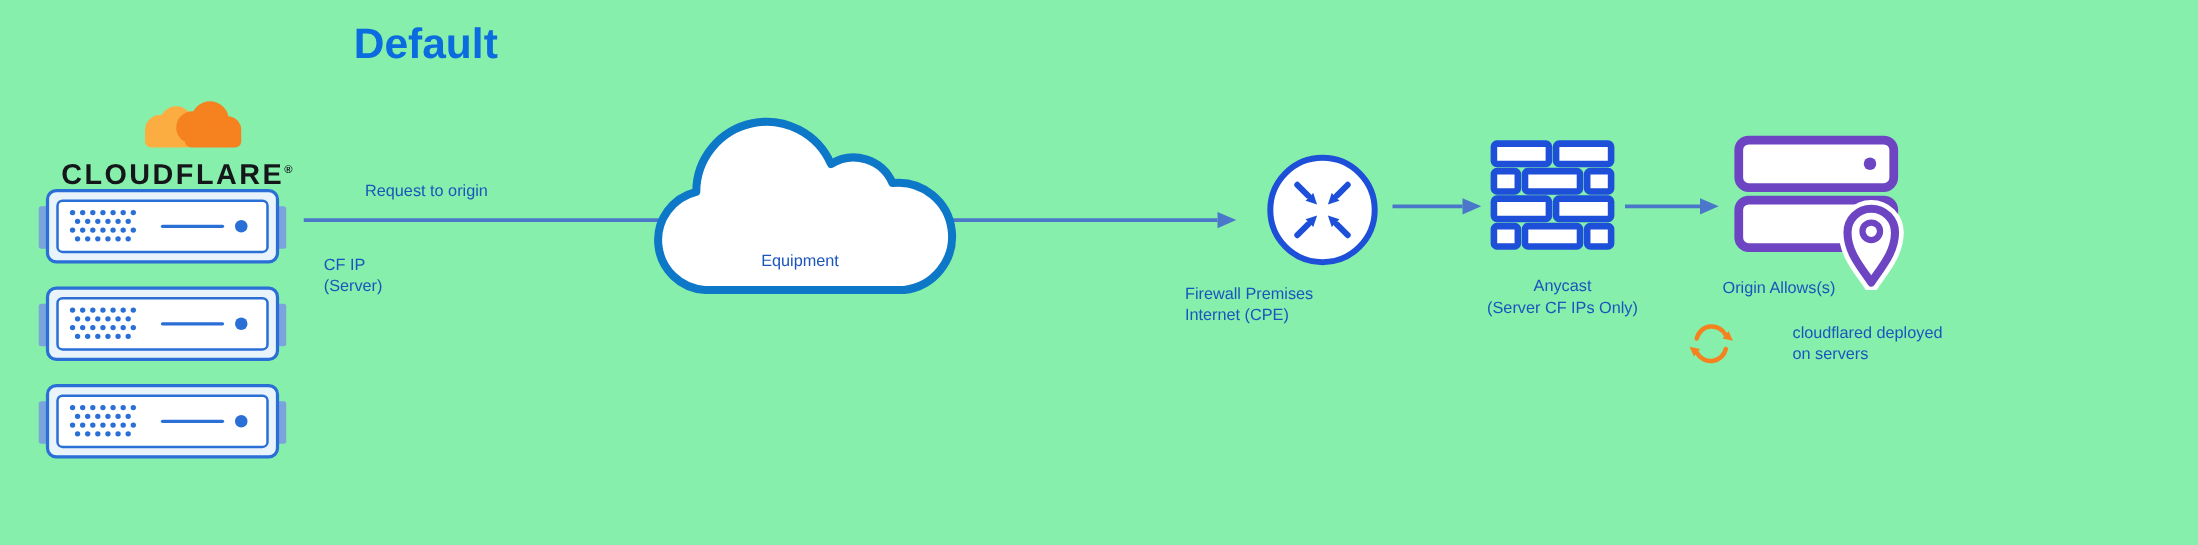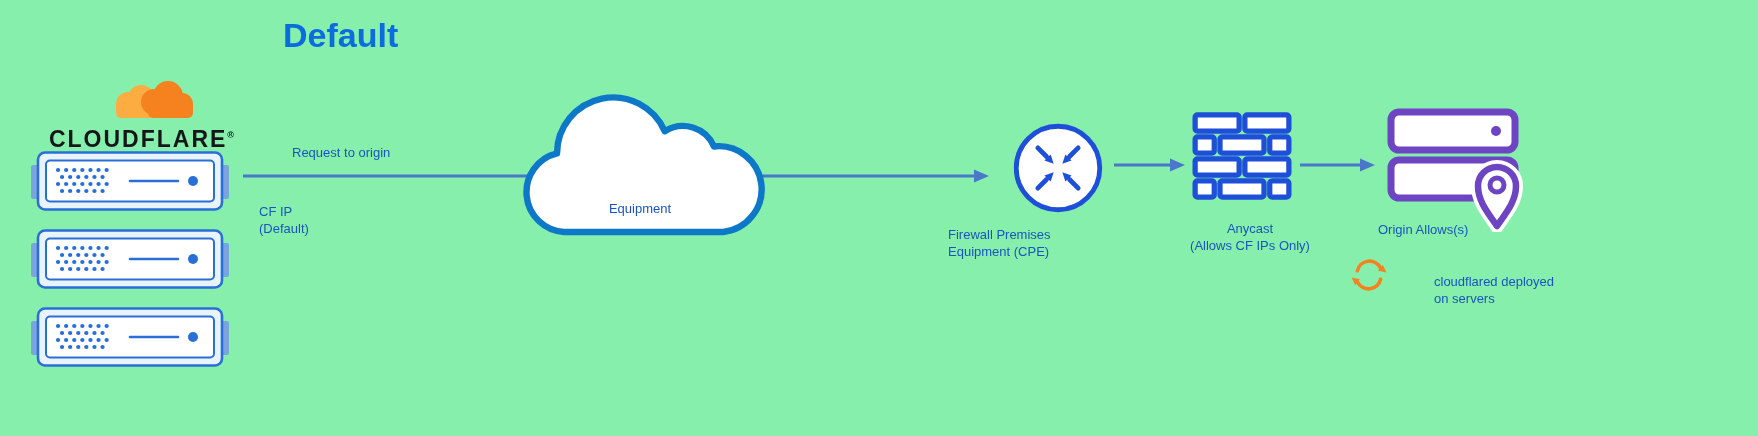--- a/index.html
+++ b/index.html
@@ -141,21 +141,21 @@
     <line x1="32" y1="27" x2="80" y2="27" class="srv-dots"></line>
     <line x1="28" y1="34" x2="84" y2="34" class="srv-dots"></line>
     <line x1="32" y1="41" x2="80" y2="41" class="srv-dots"></line>
     <line x1="100" y1="31" x2="148" y2="31" class="srv-hline"></line>
     <circle cx="163" cy="31" r="5" class="srv-led"></circle>
   </svg>
 
   <div class="abs lbl" style="left:292px;top:144px">Request to origin</div>
   <div class="abs lbl" style="left:259px;top:203px">
     <div>CF IP</div>
-    <div>(Default)</div>
+    <div>(Server)</div>
   </div>
 
   <svg class="abs icon" style="left:503px;top:82px" width="272" height="164" viewBox="0 0 232 140">
     <path class="cloud-path" d="M 52 128 a 34 34 0 0 1 -6 -67 a 48 48 0 0 1 92 -19 a 29 29 0 0 1 42 13 a 30 30 0 0 1 8 73 z"></path>
   </svg>
   <div class="abs lbl center" style="left:553px;top:200px;width:174px">Equipment</div>
 
   <svg class="abs icon" style="left:1010px;top:120px" width="96" height="96" viewBox="0 0 100 100">
     <circle cx="50" cy="50" r="43.5" class="cpe-ring"></circle>
     <g class="cpe-arrows">
@@ -164,53 +164,53 @@
       <line x1="29" y1="71" x2="38" y2="62"></line>
       <polygon points="45.5,54.5 42.3,64.1 35.9,57.7"></polygon>
       <line x1="29" y1="29" x2="38" y2="38"></line>
       <polygon points="45.5,45.5 42.3,35.9 35.9,42.3"></polygon>
       <line x1="71" y1="71" x2="62" y2="62"></line>
       <polygon points="54.5,54.5 64.1,57.7 57.7,64.1"></polygon>
     </g>
   </svg>
   <div class="abs lbl" style="left:948px;top:226px">
     <div>Firewall Premises</div>
-    <div>Equipment (CPE)</div>
+    <div>Internet (CPE)</div>
   </div>
 
   <svg class="abs icon fw" style="left:1192px;top:112px" width="100" height="88" viewBox="0 0 104 92">
     <rect x="3" y="3" width="46" height="17" rx="2.5"></rect>
     <rect x="55" y="3" width="46" height="17" rx="2.5"></rect>
     <rect x="3" y="26" width="20" height="17" rx="2.5"></rect>
     <rect x="29" y="26" width="46" height="17" rx="2.5"></rect>
     <rect x="81" y="26" width="20" height="17" rx="2.5"></rect>
     <rect x="3" y="49" width="46" height="17" rx="2.5"></rect>
     <rect x="55" y="49" width="46" height="17" rx="2.5"></rect>
     <rect x="3" y="72" width="20" height="17" rx="2.5"></rect>
     <rect x="29" y="72" width="46" height="17" rx="2.5"></rect>
     <rect x="81" y="72" width="20" height="17" rx="2.5"></rect>
   </svg>
   <div class="abs lbl center" style="left:1130px;top:220px;width:240px">
     <div>Anycast</div>
-    <div>(Allows CF IPs Only)</div>
+    <div>(Server CF IPs Only)</div>
   </div>
 
   <svg class="abs icon" style="left:1386px;top:106px" width="150" height="126" viewBox="0 0 150 126">
     <rect x="5" y="6" width="124" height="38" rx="8" class="pur-rect"></rect>
     <circle cx="110" cy="25" r="5" class="pur-dot"></circle>
     <rect x="5" y="54" width="124" height="38" rx="8" class="pur-rect"></rect>
     <g>
       <path class="pin-halo" d="M 111 120 C 103 108 92 96 92 80 a 19 19 0 1 1 38 0 c 0 16 -11 28 -19 40 z"></path>
       <path class="pin" d="M 111 120 C 103 108 92 96 92 80 a 19 19 0 1 1 38 0 c 0 16 -11 28 -19 40 z"></path>
       <circle cx="111" cy="79" r="7" class="pin-hole"></circle>
     </g>
   </svg>
   <div class="abs lbl" style="left:1378px;top:221px">Origin Allows(s)</div>
 
   <svg class="abs icon sync" style="left:1348px;top:254px" width="42" height="42" viewBox="0 0 44 44">
     <path d="M 9.8 17.6 A 13 13 0 0 1 34 14.5"></path>
     <polygon points="40.2,19.5 31.5,17.6 36.5,11.4"></polygon>
     <path d="M 34.2 26.4 A 13 13 0 0 1 10 29.5"></path>
     <polygon points="3.8,24.5 12.5,26.4 7.5,32.6"></polygon>
   </svg>
-  <div class="abs lbl" style="left:1434px;top:273px;width:126px">cloudflared deployed on servers</div>
+  <div class="abs lbl" style="left:1434px;top:257px;width:126px">cloudflared deployed on servers</div>
 
 </div>
 
 </body></html>

